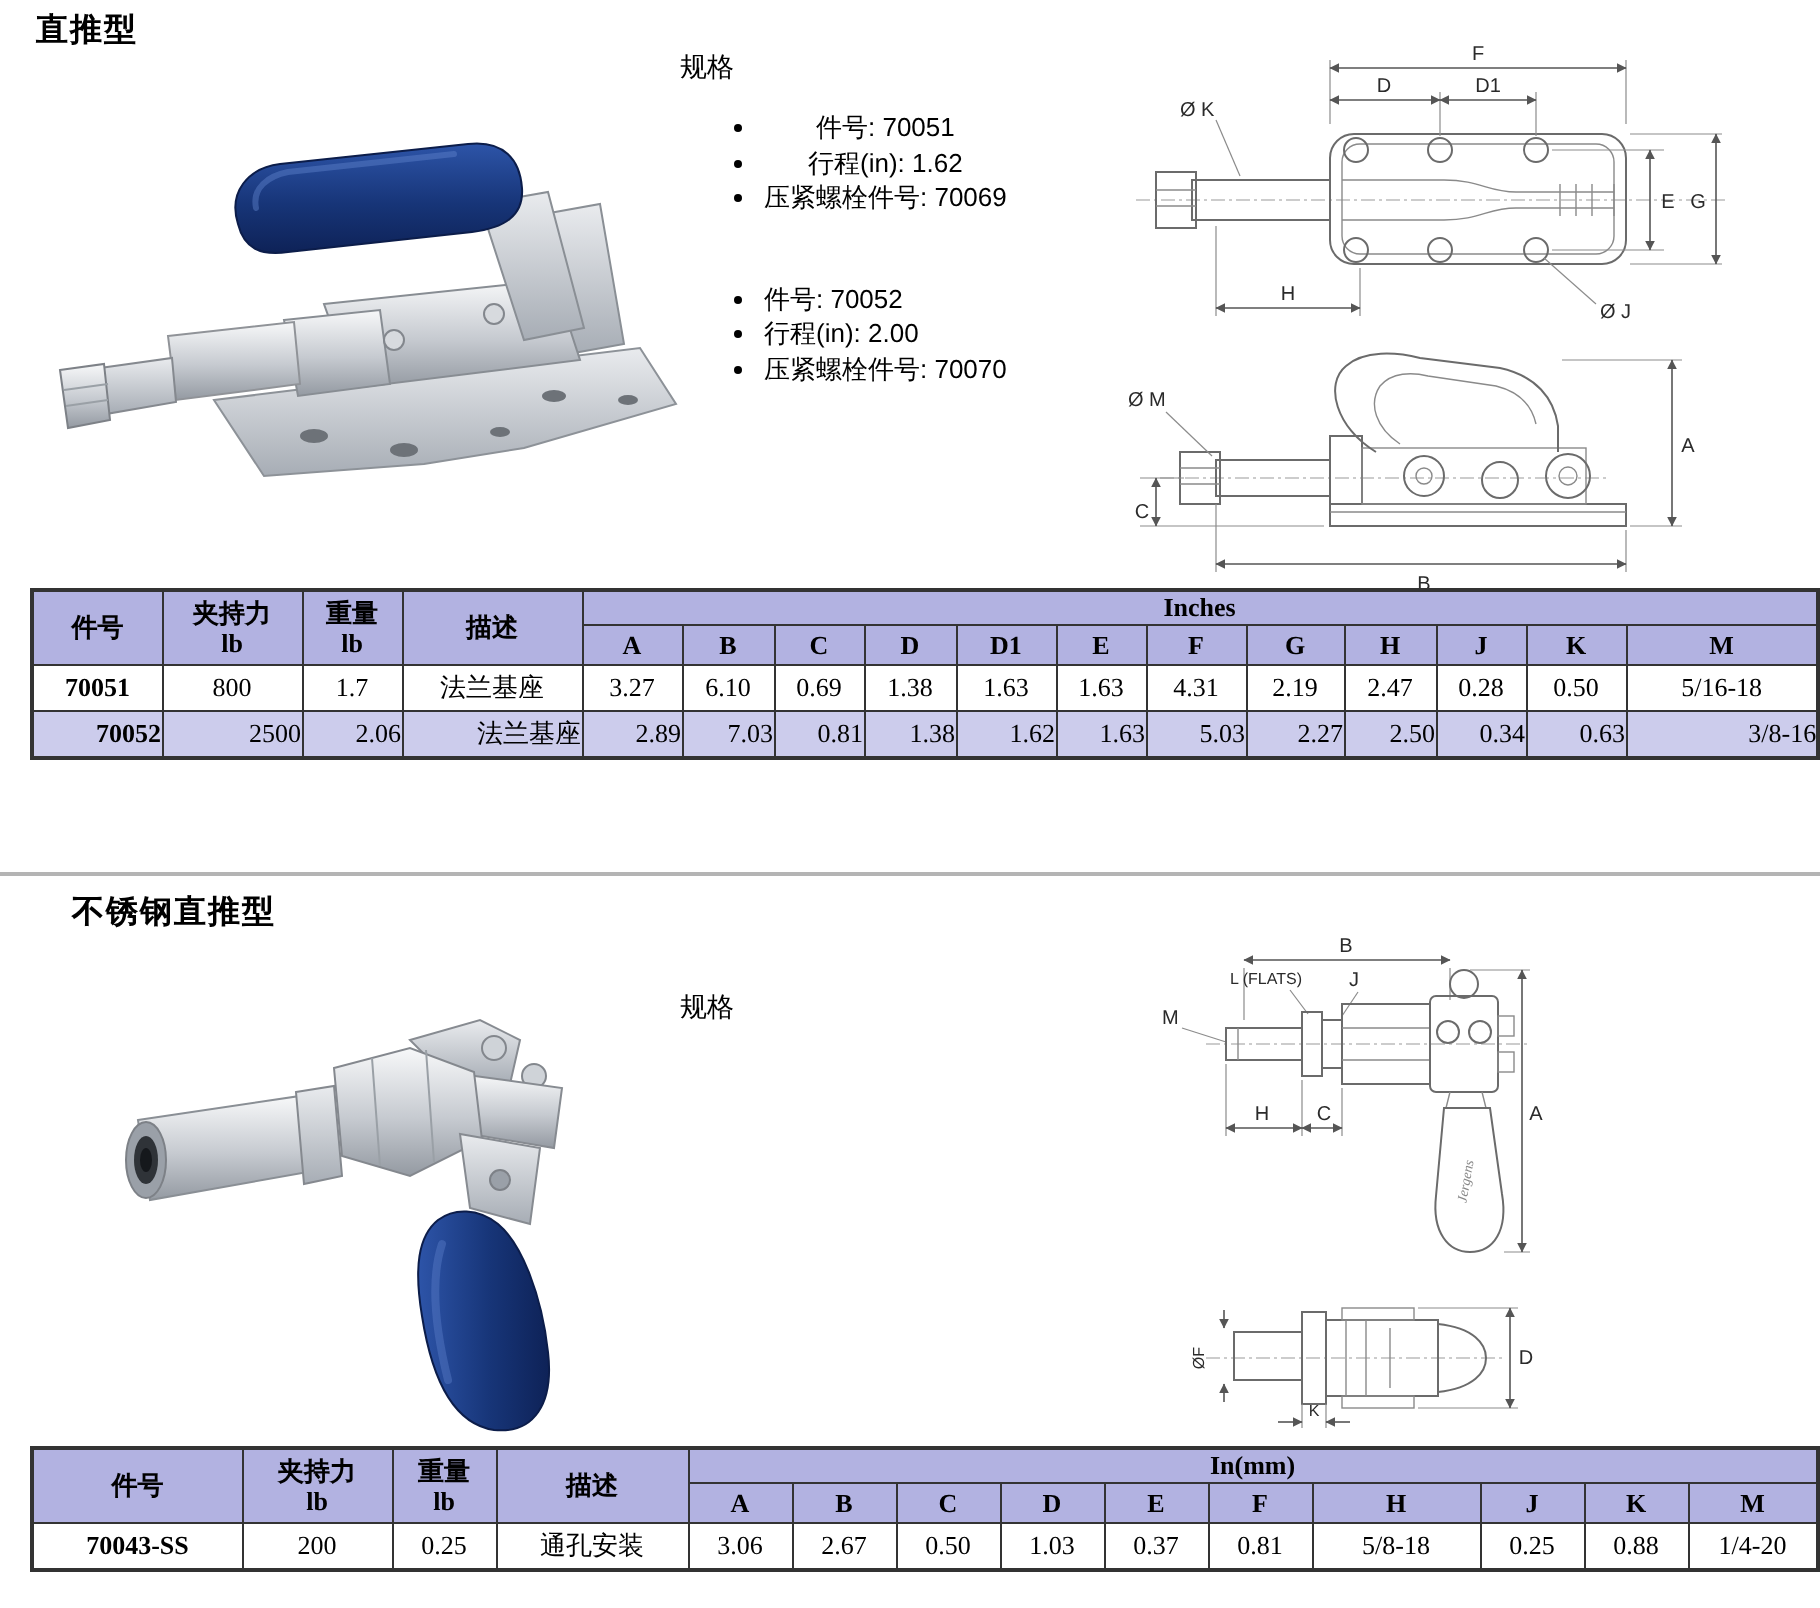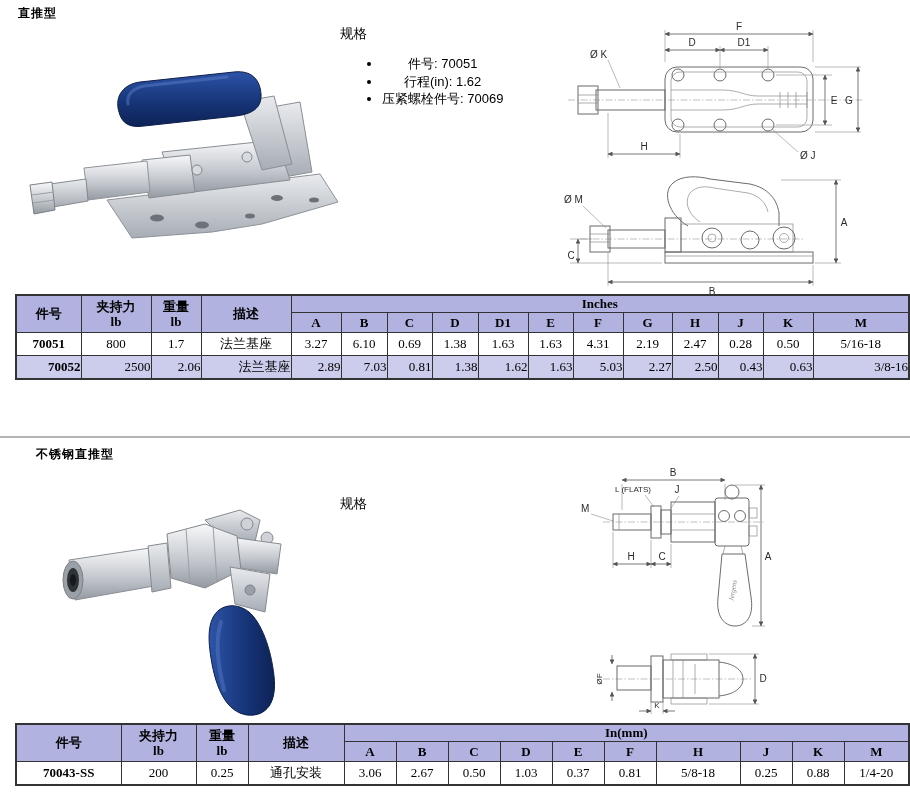--- a/index.html
+++ b/index.html
@@ -1,20 +1,20 @@
 <!DOCTYPE html>
 <html><head>
 <meta charset="utf-8">
 <style>
   html,body { margin:0; padding:0; background:#fff; }
   #page {
     position:relative; width:910px; height:804px; background:#ffffff;
     font-family:"Liberation Sans", sans-serif; color:#000; overflow:hidden;
   }
-  .sec-title { position:absolute; font-size:12px; font-weight:bold; letter-spacing:1px; }
+  .sec-title { position:absolute; font-size:16px; font-weight:bold; letter-spacing:1px; }
   #title1 { left:18px; top:5px; }
   #title2 { left:36px; top:446px; }
 
   .specs-block { position:absolute; font-size:13px; }
   #specs1 { left:340px; top:26px; }
   #specs2 { left:340px; top:496px; }
   .specs-heading { font-size:13.5px; line-height:16px; }
   .spec-list { margin:0; padding:0 0 0 42px; list-style:disc outside; }
   .spec-list li { line-height:17.5px; font-size:13px; }
   #specs1 .g1 { margin-top:13px;text-align:center; }
@@ -101,20 +101,25 @@
       <path d="M106,52 C104,42 112,36 122,34 L205,25" stroke="#5f83cc" stroke-width="3" fill="none" opacity="0.45" stroke-linecap="round"></path>
     </g>
   </svg>
 
   <div class="specs-block" id="specs1">
     <div class="specs-heading">规格</div>
     <ul class="spec-list g1">
       <li>件号: 70051</li>
       <li>行程(in): 1.62</li>
       <li>压紧螺栓件号: 70069</li>
+    </ul>
+    <ul class="spec-list g2">
+      <li>件号: 70052</li>
+      <li>行程(in): 2.00</li>
+      <li>压紧螺栓件号: 70070</li>
     </ul>
   </div>
 
   <svg id="draw1" width="348" height="288" viewBox="0 0 348 288">
     <defs>
       <marker id="a1" viewBox="0 0 8 8" refX="7.5" refY="4" markerWidth="7" markerHeight="6" orient="auto-start-reverse">
         <path d="M0,0 L8,4 L0,8 Z" fill="#555"></path>
       </marker>
     </defs>
     <g>
@@ -262,21 +267,21 @@
         <td>法兰基座</td>
         <td>2.89</td>
         <td>7.03</td>
         <td>0.81</td>
         <td>1.38</td>
         <td>1.62</td>
         <td>1.63</td>
         <td>5.03</td>
         <td>2.27</td>
         <td>2.50</td>
-        <td>0.43</td>
+        <td>0.34</td>
         <td>0.63</td>
         <td>3/8-16</td>
       </tr>
     </tbody>
   </table>
 
   <div class="divider"></div>
 
   <div class="sec-title" id="title2">不锈钢直推型</div>
 

